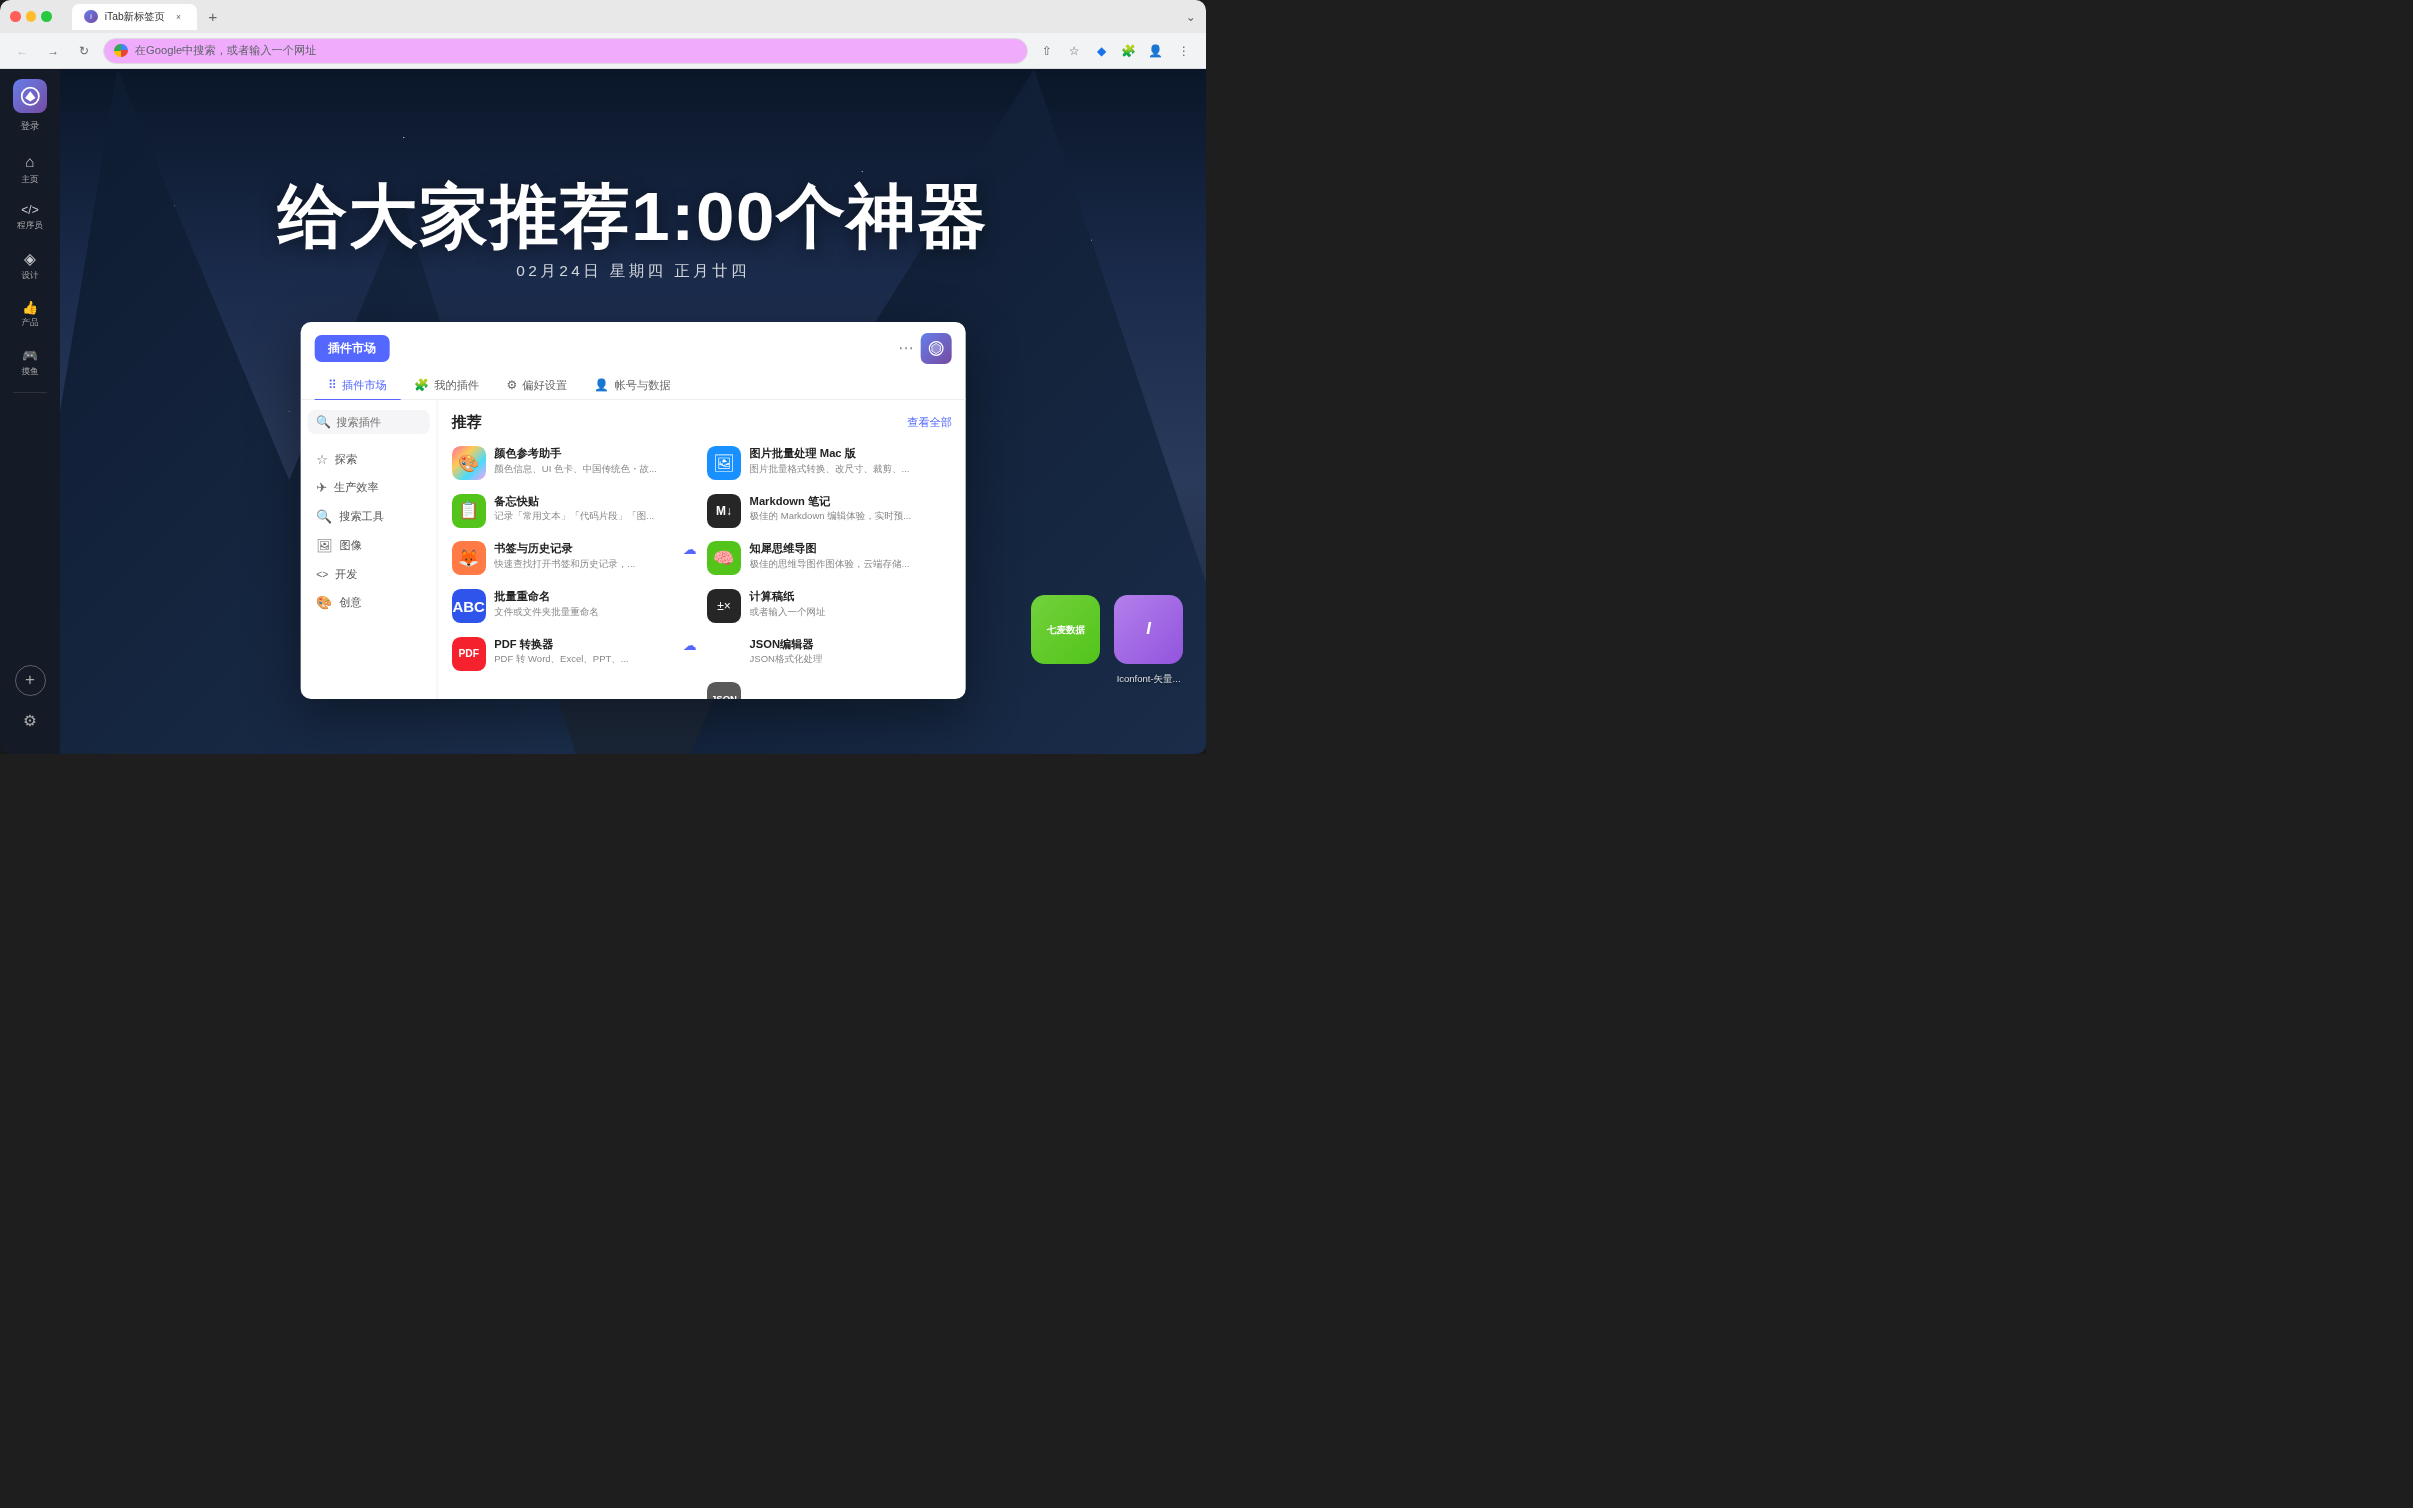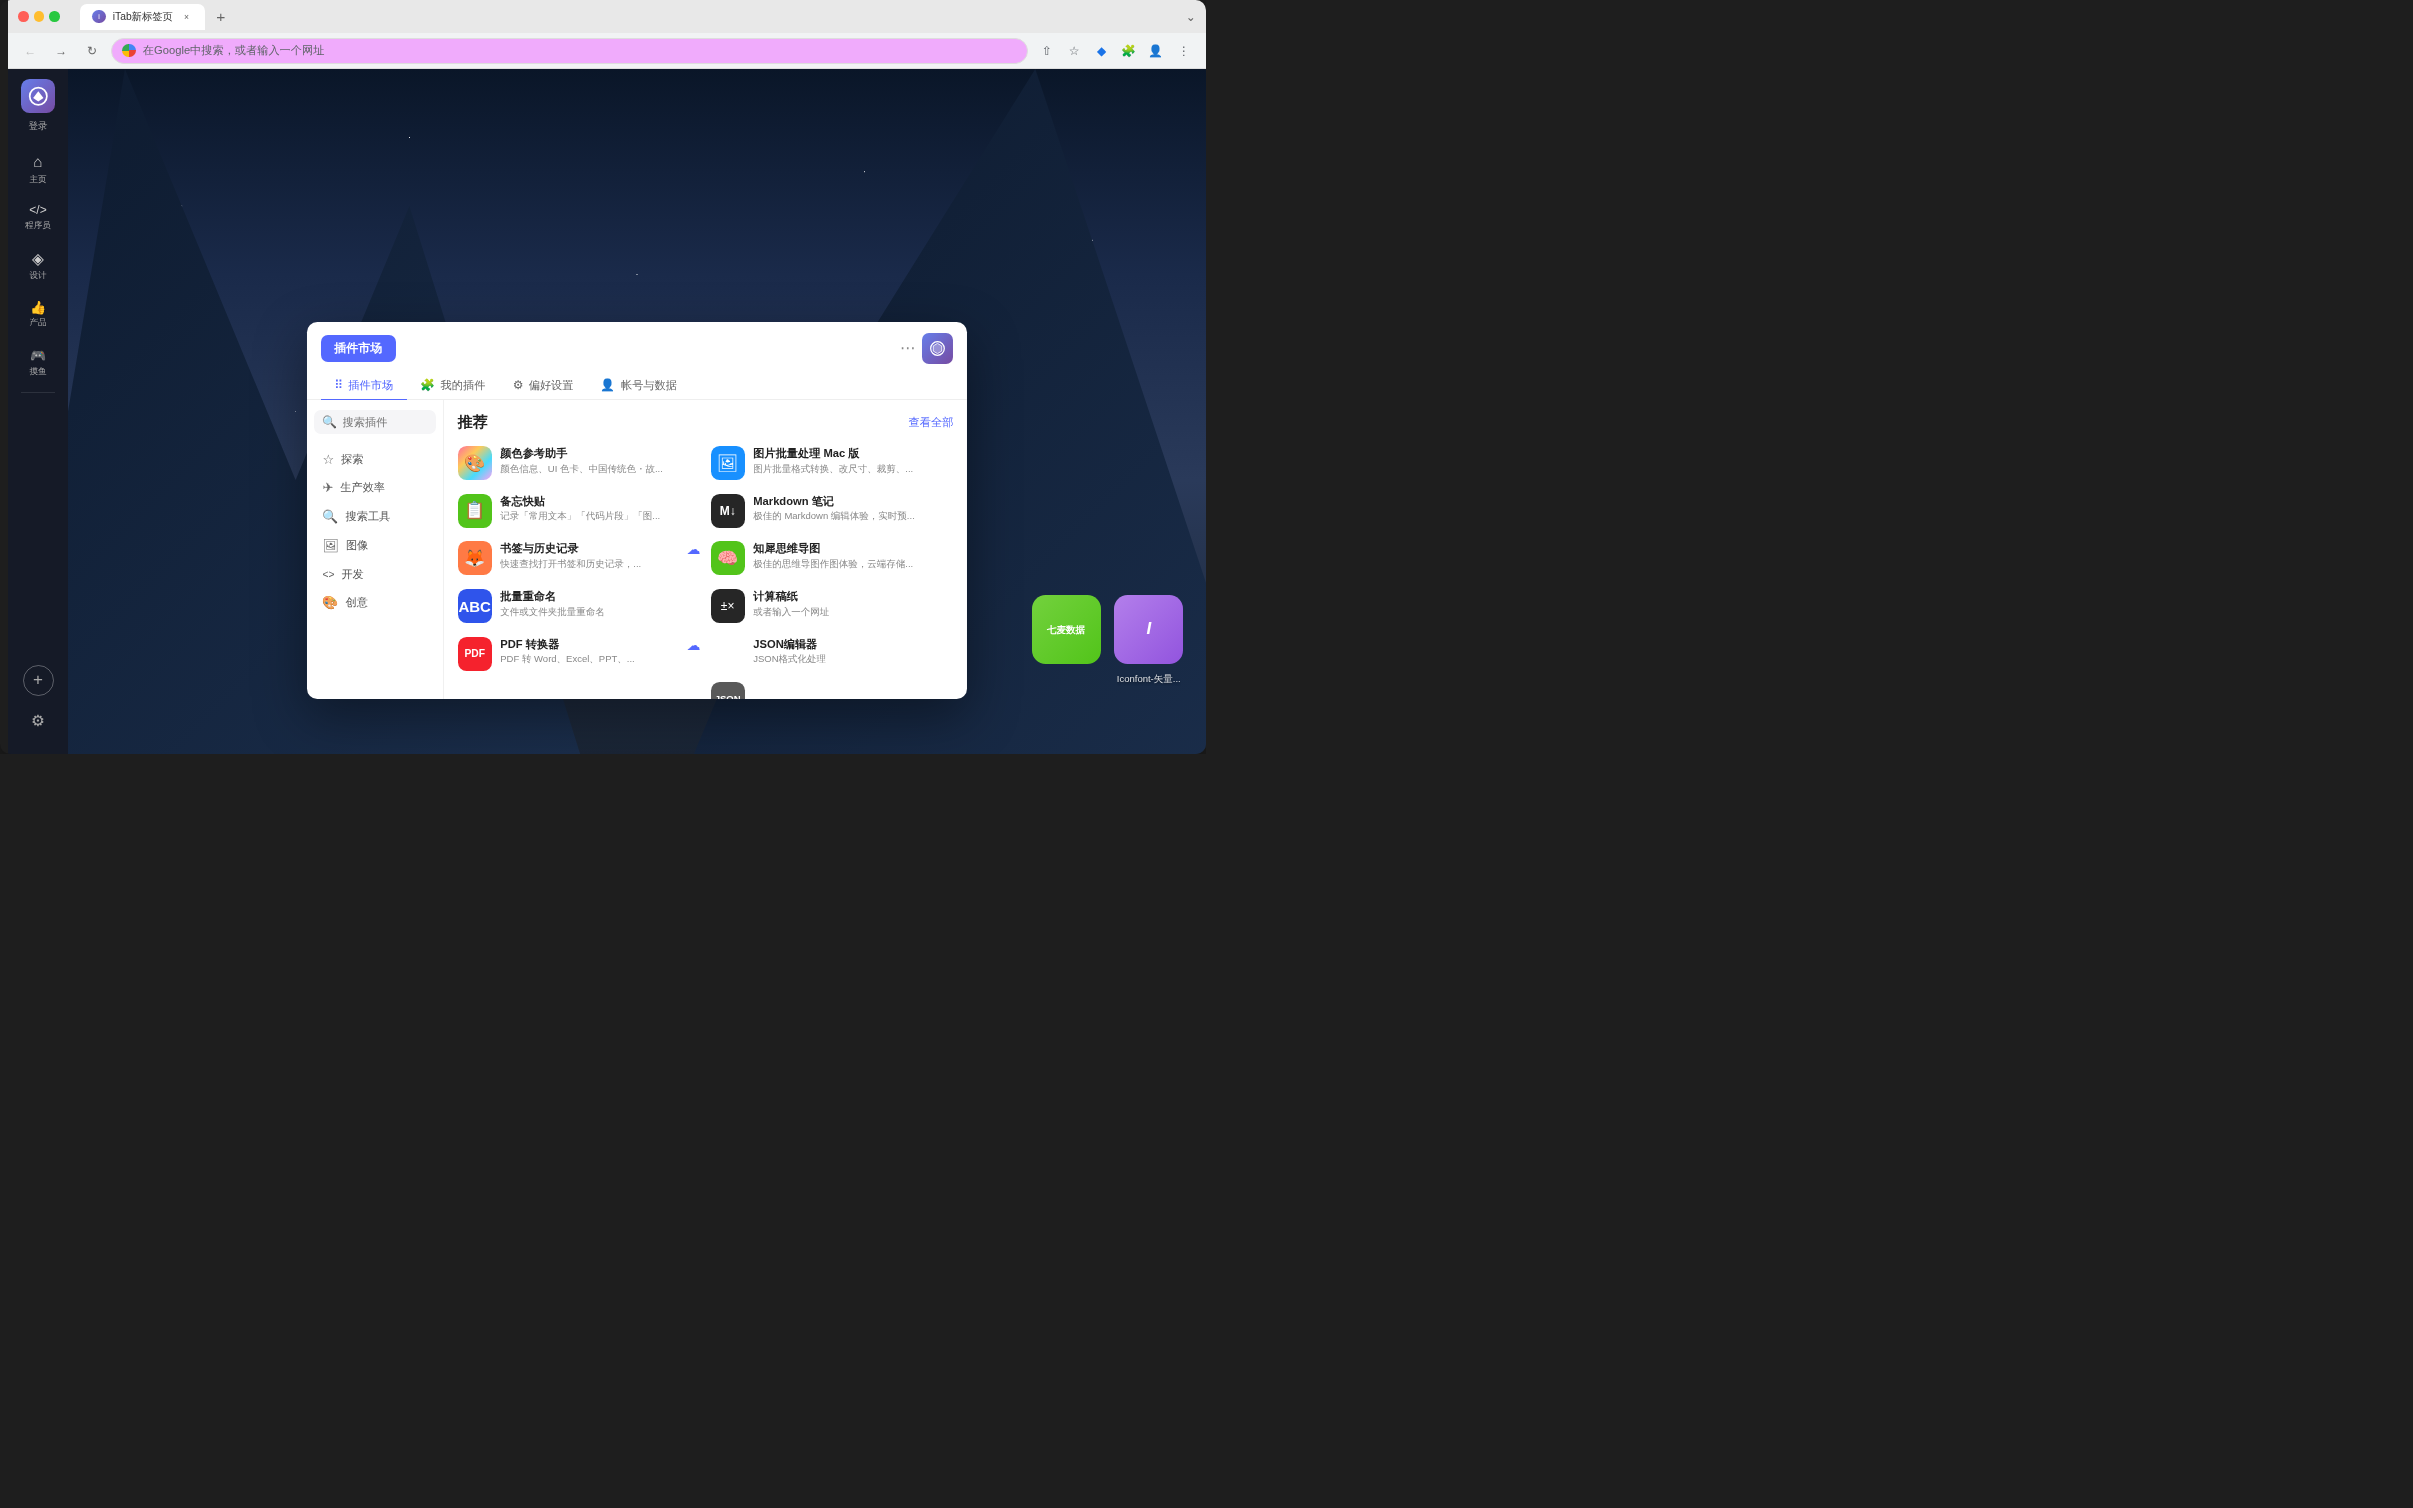--- a/index.html
+++ b/index.html
@@ -13,21 +13,20 @@
 
     
     .browser-frame {
       width: 100%;
       height: 100%;
       display: flex;
       flex-direction: column;
       border-radius: 10.3px;
       overflow: hidden;
       box-shadow: 0 17px 52px rgba(0,0,0,0.5);
-      padding-left: 8px;
     }
 
     
     .title-bar {
       background: #e8e8e8;
       height: 33px;
       display: flex;
       align-items: center;
       padding: 0 10.3px;
       gap: 6.9px;
@@ -784,20 +783,24 @@
 
       <div class="sidebar-add">+</div>
       <div class="sidebar-settings">⚙</div>
     </div>
 
     <div class="bg-area">
       <div class="stars"></div>
       <div class="mountain-left"></div>
       <div class="mountain-right"></div>
 
+      <div class="hero-text">
+        <div class="hero-title">给大家推荐1:00个神器</div>
+        <div class="hero-date">02月24日 星期四 正月廿四</div>
+      </div>
 
       <div class="search-container">
         <div class="search-bar">
           <div class="search-paw">🐾</div>
           <span class="search-text">uTools，新一代效率工具平台</span>
           <span class="search-clear">✕</span>
           <div class="search-icon-btn">🔍</div>
         </div>
       </div>
 

